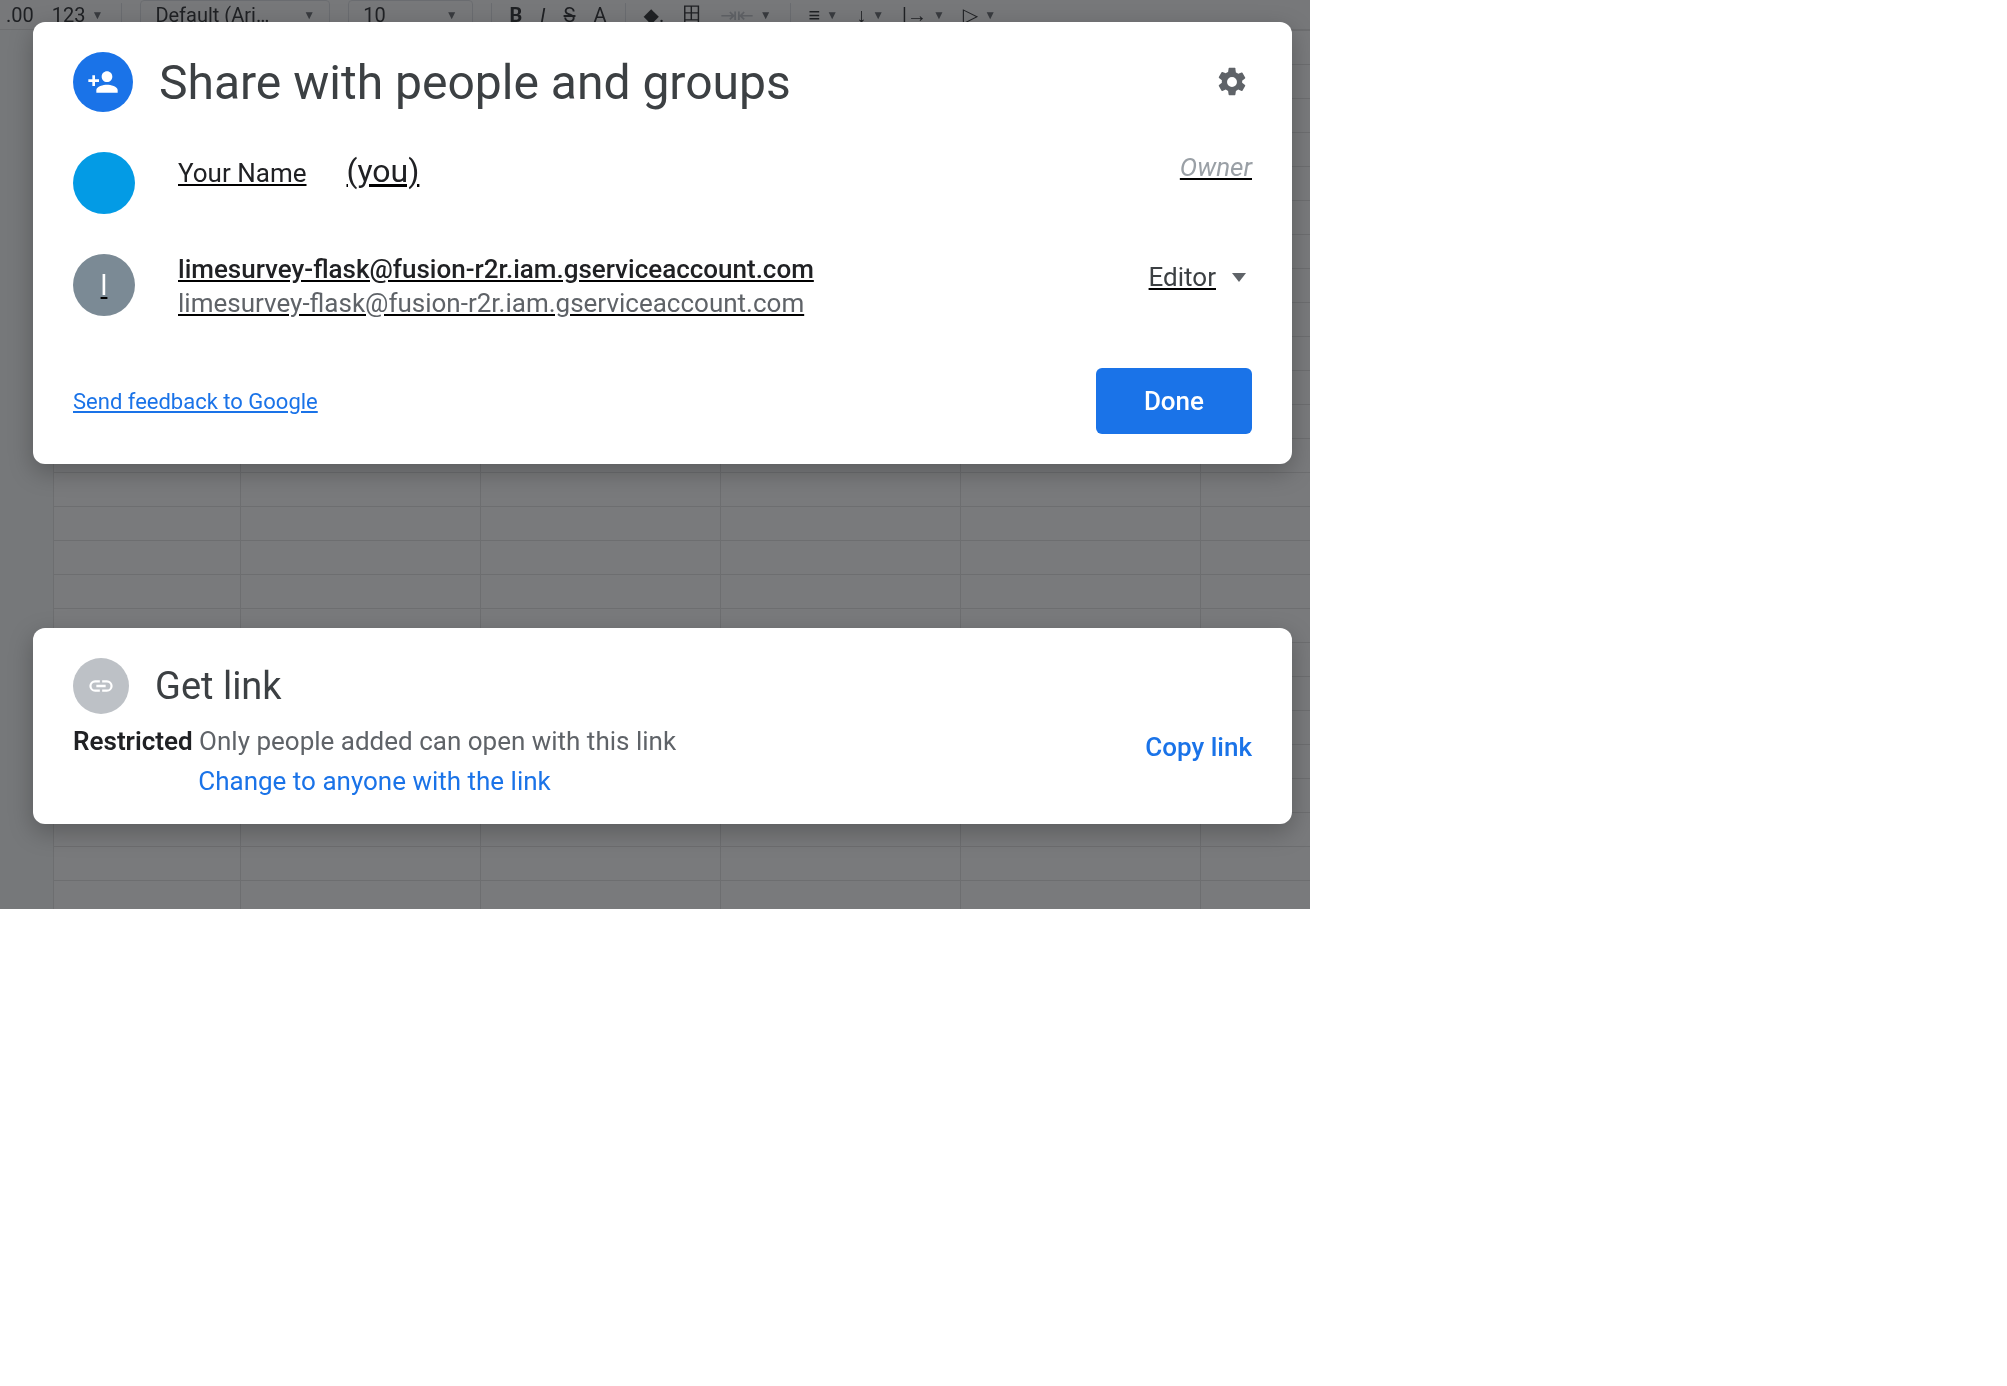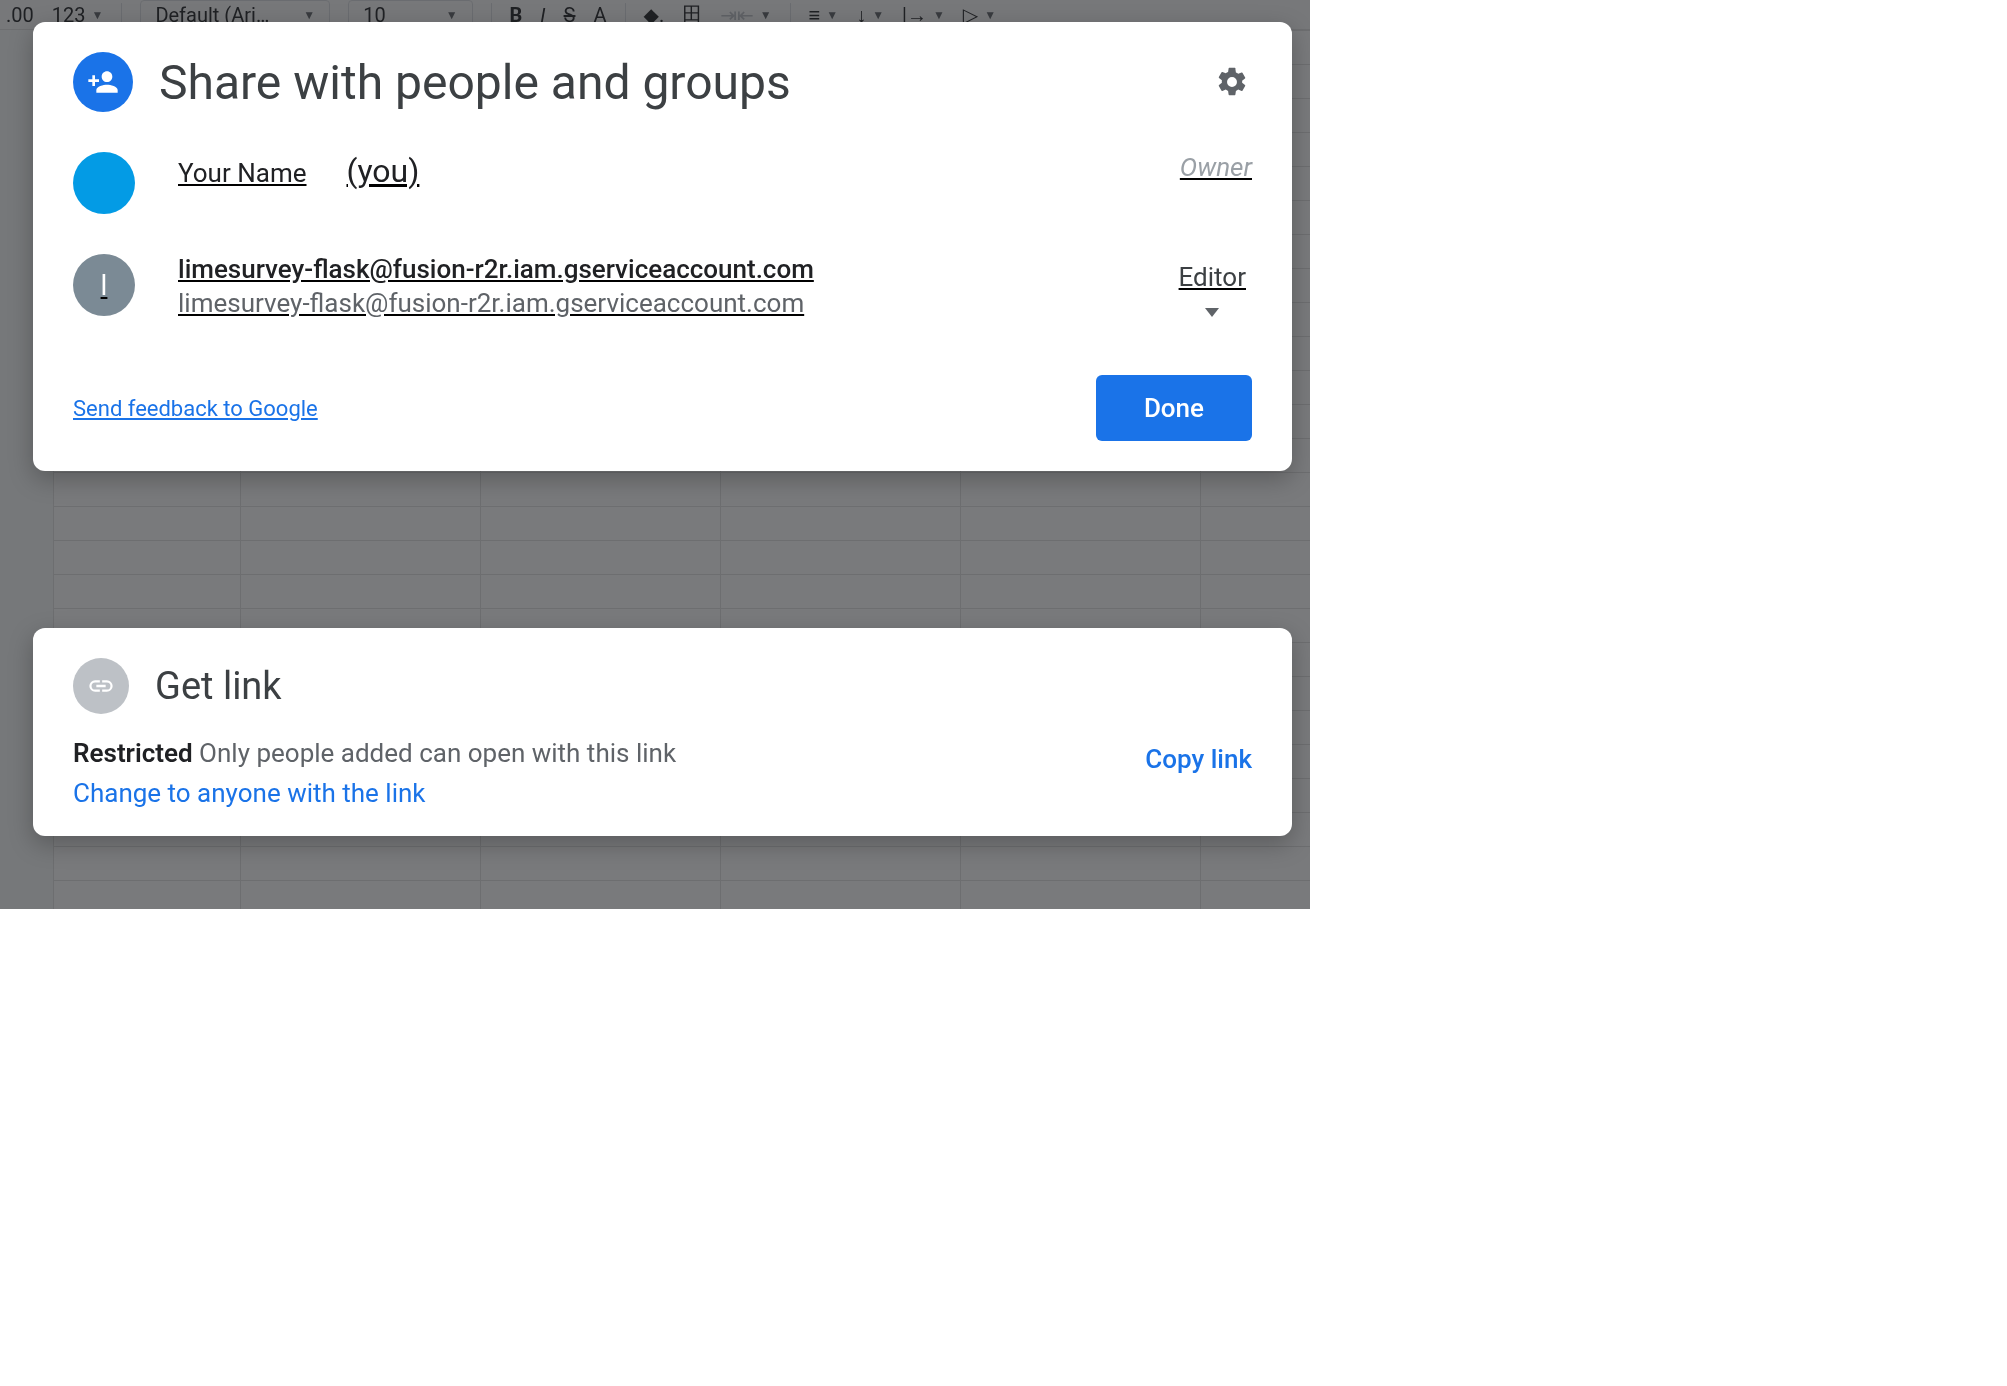--- a/index.html
+++ b/index.html
@@ -141,21 +141,20 @@
     font-size: 26px;
     color: #9aa0a6;
     font-style: italic;
   }
   .role-dropdown {
     display: flex; align-items: center; gap: 16px;
     font-size: 26px; color: #3c4043;
     cursor: pointer;
     padding: 8px 6px;
     border-radius: 4px;
-    flex-direction: column;
   }
   .role-dropdown .tri {
     width: 0; height: 0;
     border-left: 7px solid transparent;
     border-right: 7px solid transparent;
     border-top: 9px solid #5f6368;
   }
 
   .share-footer {
     display: flex;
@@ -180,21 +179,22 @@
     cursor: pointer;
     font-weight: 500;
   }
 
   .link-header { display: flex; align-items: center; gap: 26px; }
 
   .link-body {
     display: flex;
     align-items: flex-start;
     justify-content: space-between;
-    margin-top: 24px;
+    margin-top: 12px;
+    text-align: center;
   }
   .link-left { display: flex; flex-direction: column; gap: 10px; }
   .restricted-line { font-size: 26px; color: #5f6368; }
   .restricted-line b { color: #202124; font-weight: 600; }
   .change-link {
     font-size: 26px;
     color: #1a73e8;
     cursor: pointer;
   }
   .copy-link {

